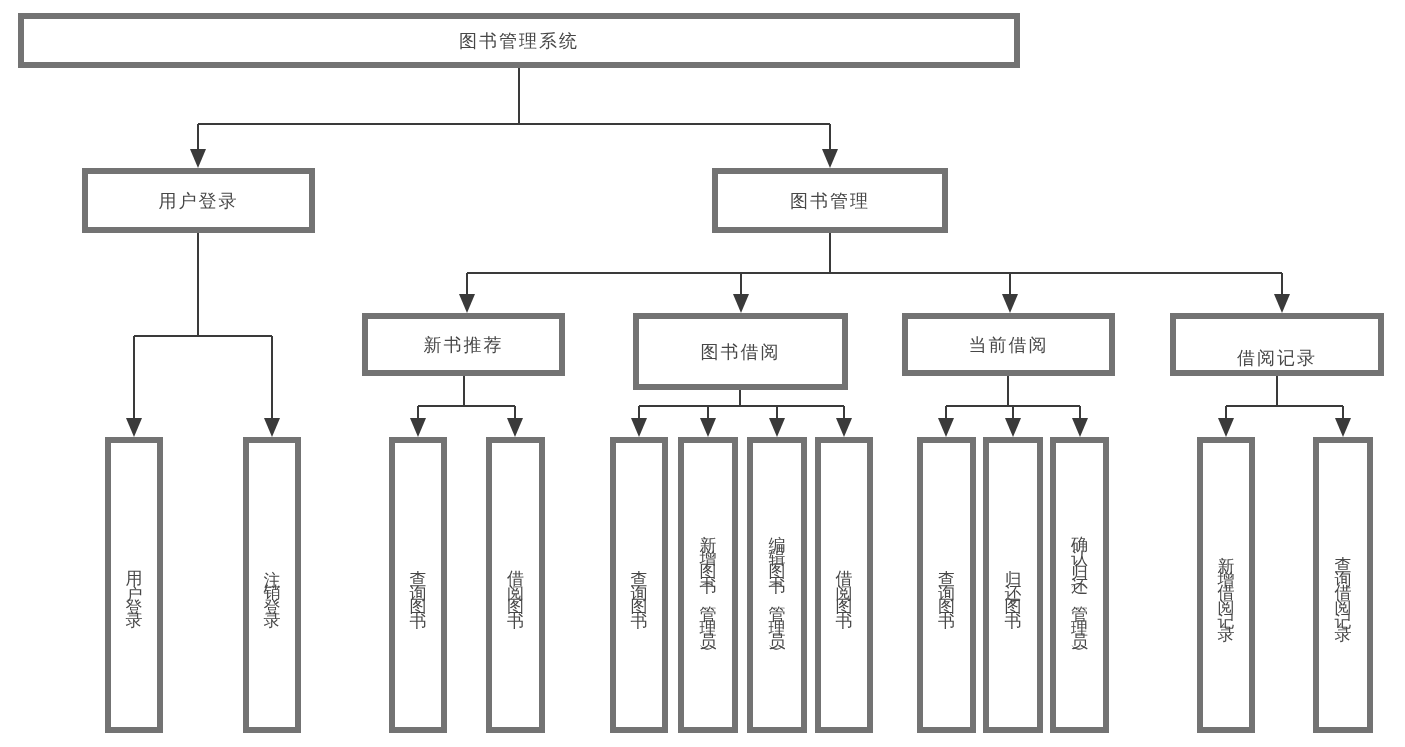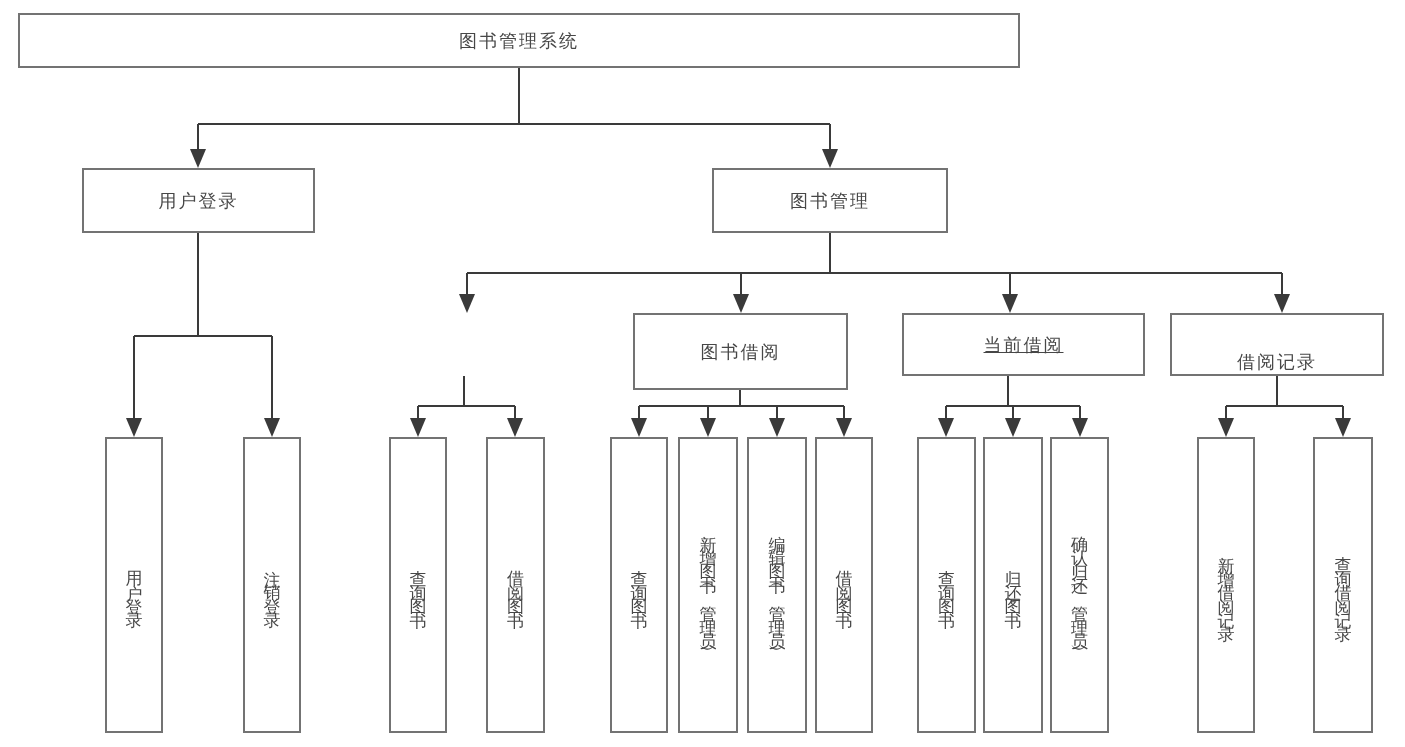--- a/index.html
+++ b/index.html
@@ -17,21 +17,21 @@
   }
   #connectors {
     position: absolute;
     left: 0;
     top: 0;
     pointer-events: none;
   }
   .box {
     position: absolute;
     box-sizing: border-box;
-    border: 2px solid #737373;
+    border: 6px solid #737373;
     background: #ffffff;
     display: flex;
     align-items: center;
     justify-content: center;
     color: #474747;
   }
   .hbox span {
     font-size: 18px;
     letter-spacing: 2px;
     white-space: nowrap;
@@ -103,24 +103,27 @@
     <span>图书管理系统</span>
   </div>
 
   <div class="box hbox" style="left:82px; top:168px; width:233px; height:65px;">
     <span>用户登录</span>
   </div>
   <div class="box hbox" style="left:712px; top:168px; width:236px; height:65px;justify-content:center;">
     <span>图书管理</span>
   </div>
 
+  <div class="box hbox" style="left:362px; top:313px; width:203px; height:63px;">
+    <span>新书推荐</span>
+  </div>
   <div class="box hbox" style="left:633px; top:313px; width:215px; height:77px;">
     <span>图书借阅</span>
   </div>
-  <div class="box hbox" style="left:902px; top:313px; width:243px; height:63px;text-decoration:underline;">
+  <div class="box hbox" style="left:902px; top:313px; width:213px; height:63px;">
     <span>当前借阅</span>
   </div>
   <div class="box hbox" style="left:1170px; top:313px; width:214px; height:63px;align-items:flex-end;">
     <span>借阅记录</span>
   </div>
 
   <div class="box vbox" style="left:105px; top:437px; width:58px; height:296px;">
     <span>用户登录</span>
   </div>
   <div class="box vbox" style="left:243px; top:437px; width:58px; height:296px;">

